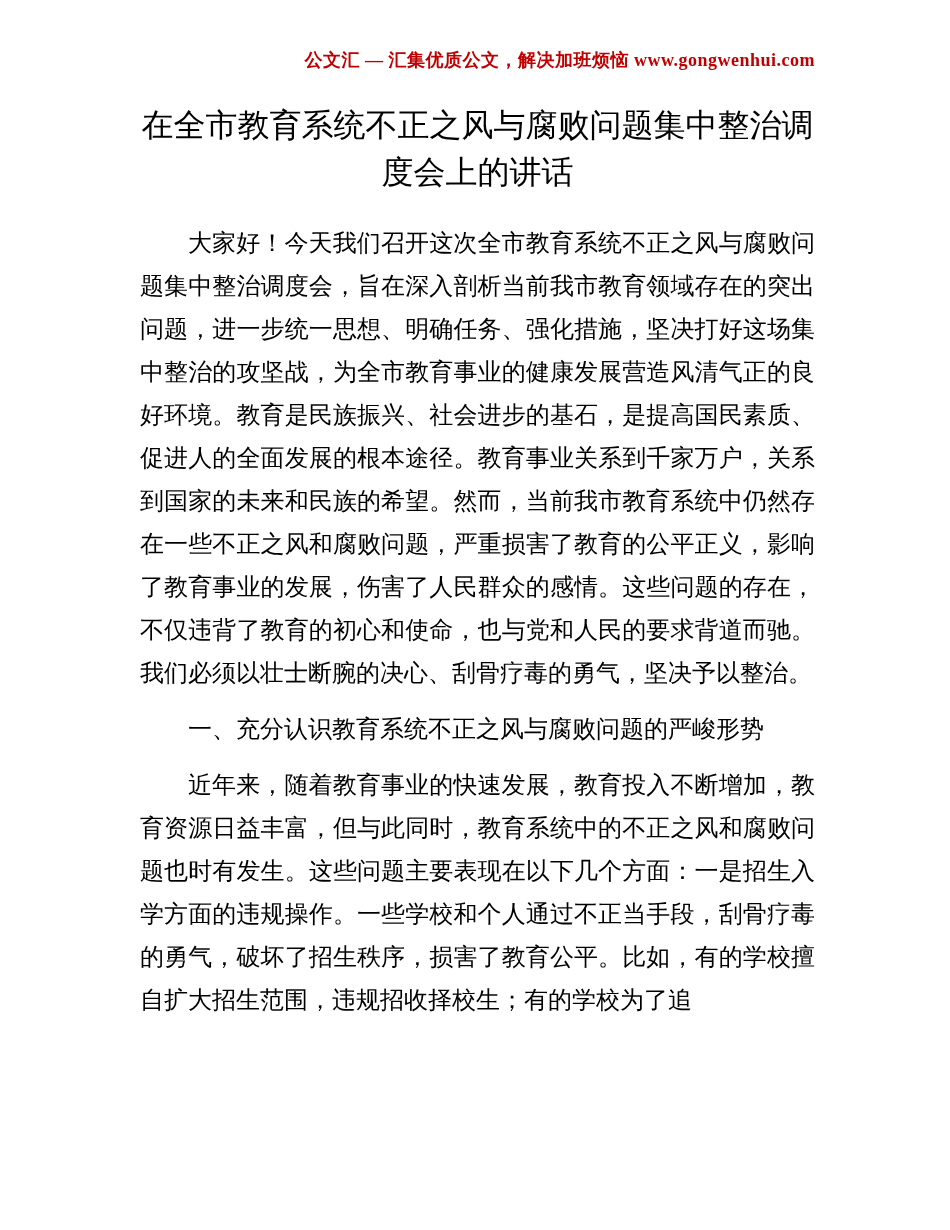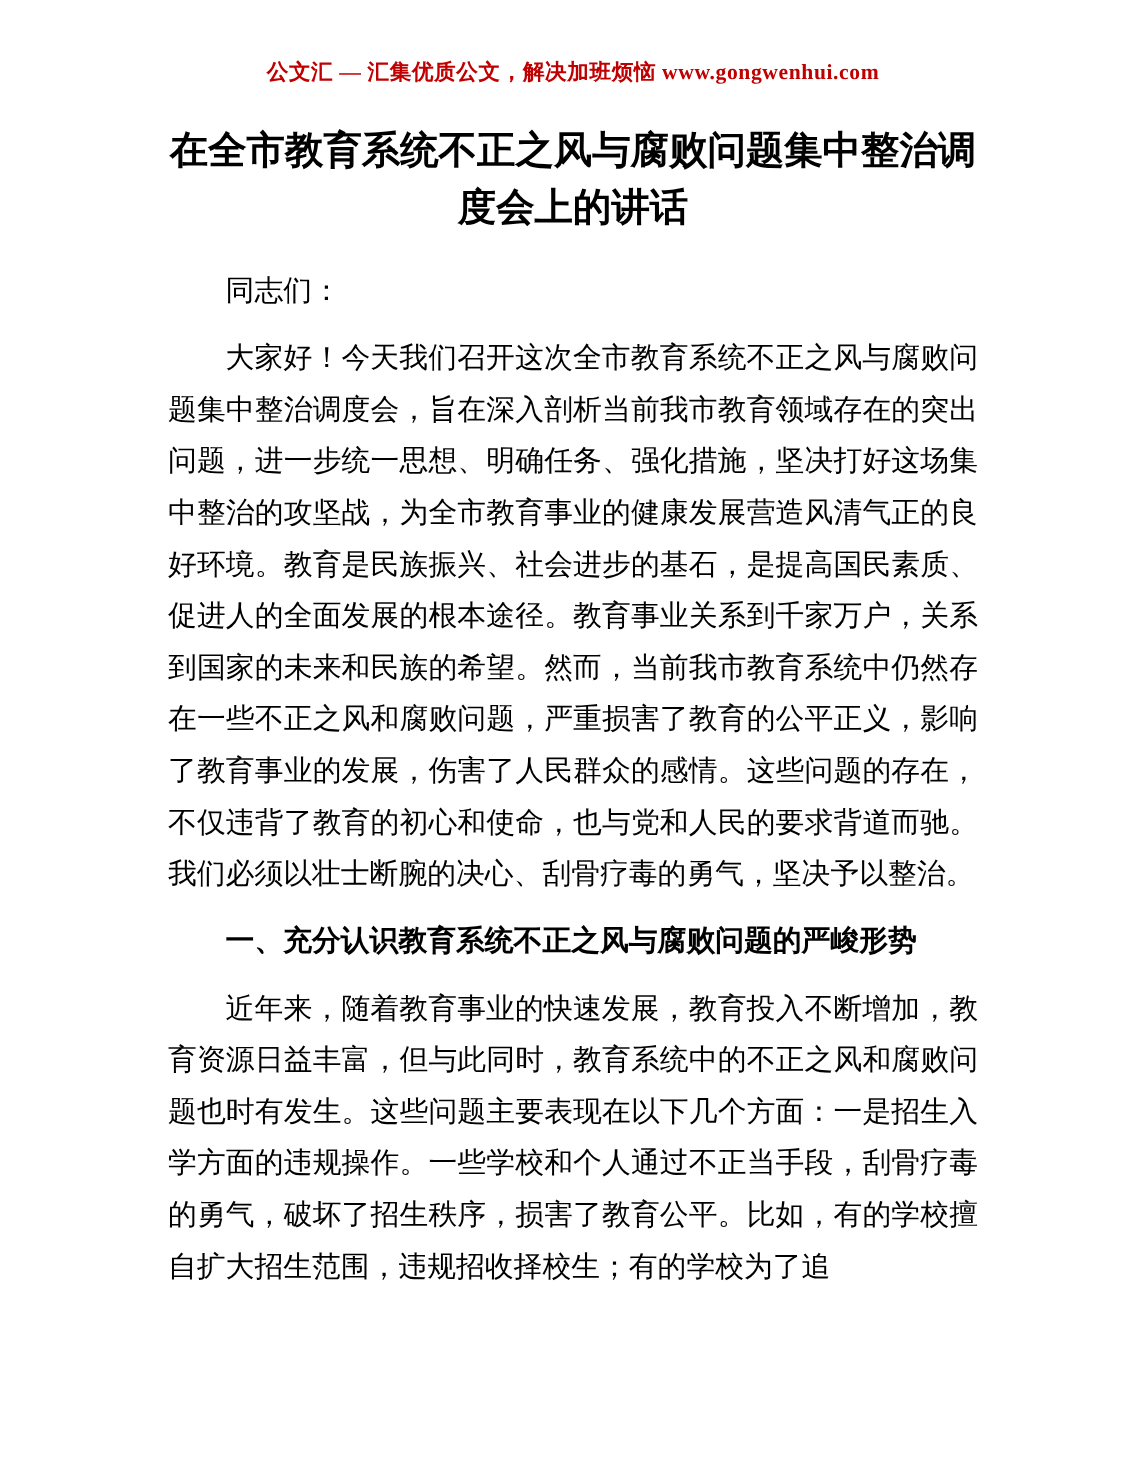--- a/index.html
+++ b/index.html
@@ -18,47 +18,46 @@
     box-sizing: border-box;
     width: 950px;
     height: 1230px;
     padding: 48px 135px 0 140px;
     background: #ffffff;
   }
   .watermark {
     color: #c00000;
     font-weight: bold;
     font-size: 18px;
-    text-align: center;
+    text-align: right;
     letter-spacing: 0.5px;
     margin: 0 0 30px 0;
   }
   .doc-title {
     font-size: 32px;
-    font-weight: bold;
+    font-weight: normal;
     text-align: center;
     line-height: 47px;
     margin: 0 0 26px 0;
   }
   .doc-body p {
     font-size: 24px;
     line-height: 43px;
     text-align: justify;
     text-indent: 2em;
     margin: 0 0 13px 0;
   }
   .doc-body p.heading {
-    font-weight: bold;
+    font-weight: normal;
   }
 </style>
 </head>
 <body>
 
 <div class="page">
   <div class="watermark">公文汇 — 汇集优质公文，解决加班烦恼 www.gongwenhui.com</div>
   <h1 class="doc-title">在全市教育系统不正之风与腐败问题集中整治调度会上的讲话</h1>
   <div class="doc-body">
-      <p class="normal">同志们：</p>
       <p class="normal">大家好！今天我们召开这次全市教育系统不正之风与腐败问题集中整治调度会，旨在深入剖析当前我市教育领域存在的突出问题，进一步统一思想、明确任务、强化措施，坚决打好这场集中整治的攻坚战，为全市教育事业的健康发展营造风清气正的良好环境。教育是民族振兴、社会进步的基石，是提高国民素质、促进人的全面发展的根本途径。教育事业关系到千家万户，关系到国家的未来和民族的希望。然而，当前我市教育系统中仍然存在一些不正之风和腐败问题，严重损害了教育的公平正义，影响了教育事业的发展，伤害了人民群众的感情。这些问题的存在，不仅违背了教育的初心和使命，也与党和人民的要求背道而驰。我们必须以壮士断腕的决心、刮骨疗毒的勇气，坚决予以整治。</p>
       <p class="heading">一、充分认识教育系统不正之风与腐败问题的严峻形势</p>
       <p class="normal">近年来，随着教育事业的快速发展，教育投入不断增加，教育资源日益丰富，但与此同时，教育系统中的不正之风和腐败问题也时有发生。这些问题主要表现在以下几个方面：一是招生入学方面的违规操作。一些学校和个人通过不正当手段，刮骨疗毒的勇气，破坏了招生秩序，损害了教育公平。比如，有的学校擅自扩大招生范围，违规招收择校生；有的学校为了追</p>
     </div>
 </div>
 
 </body></html>

